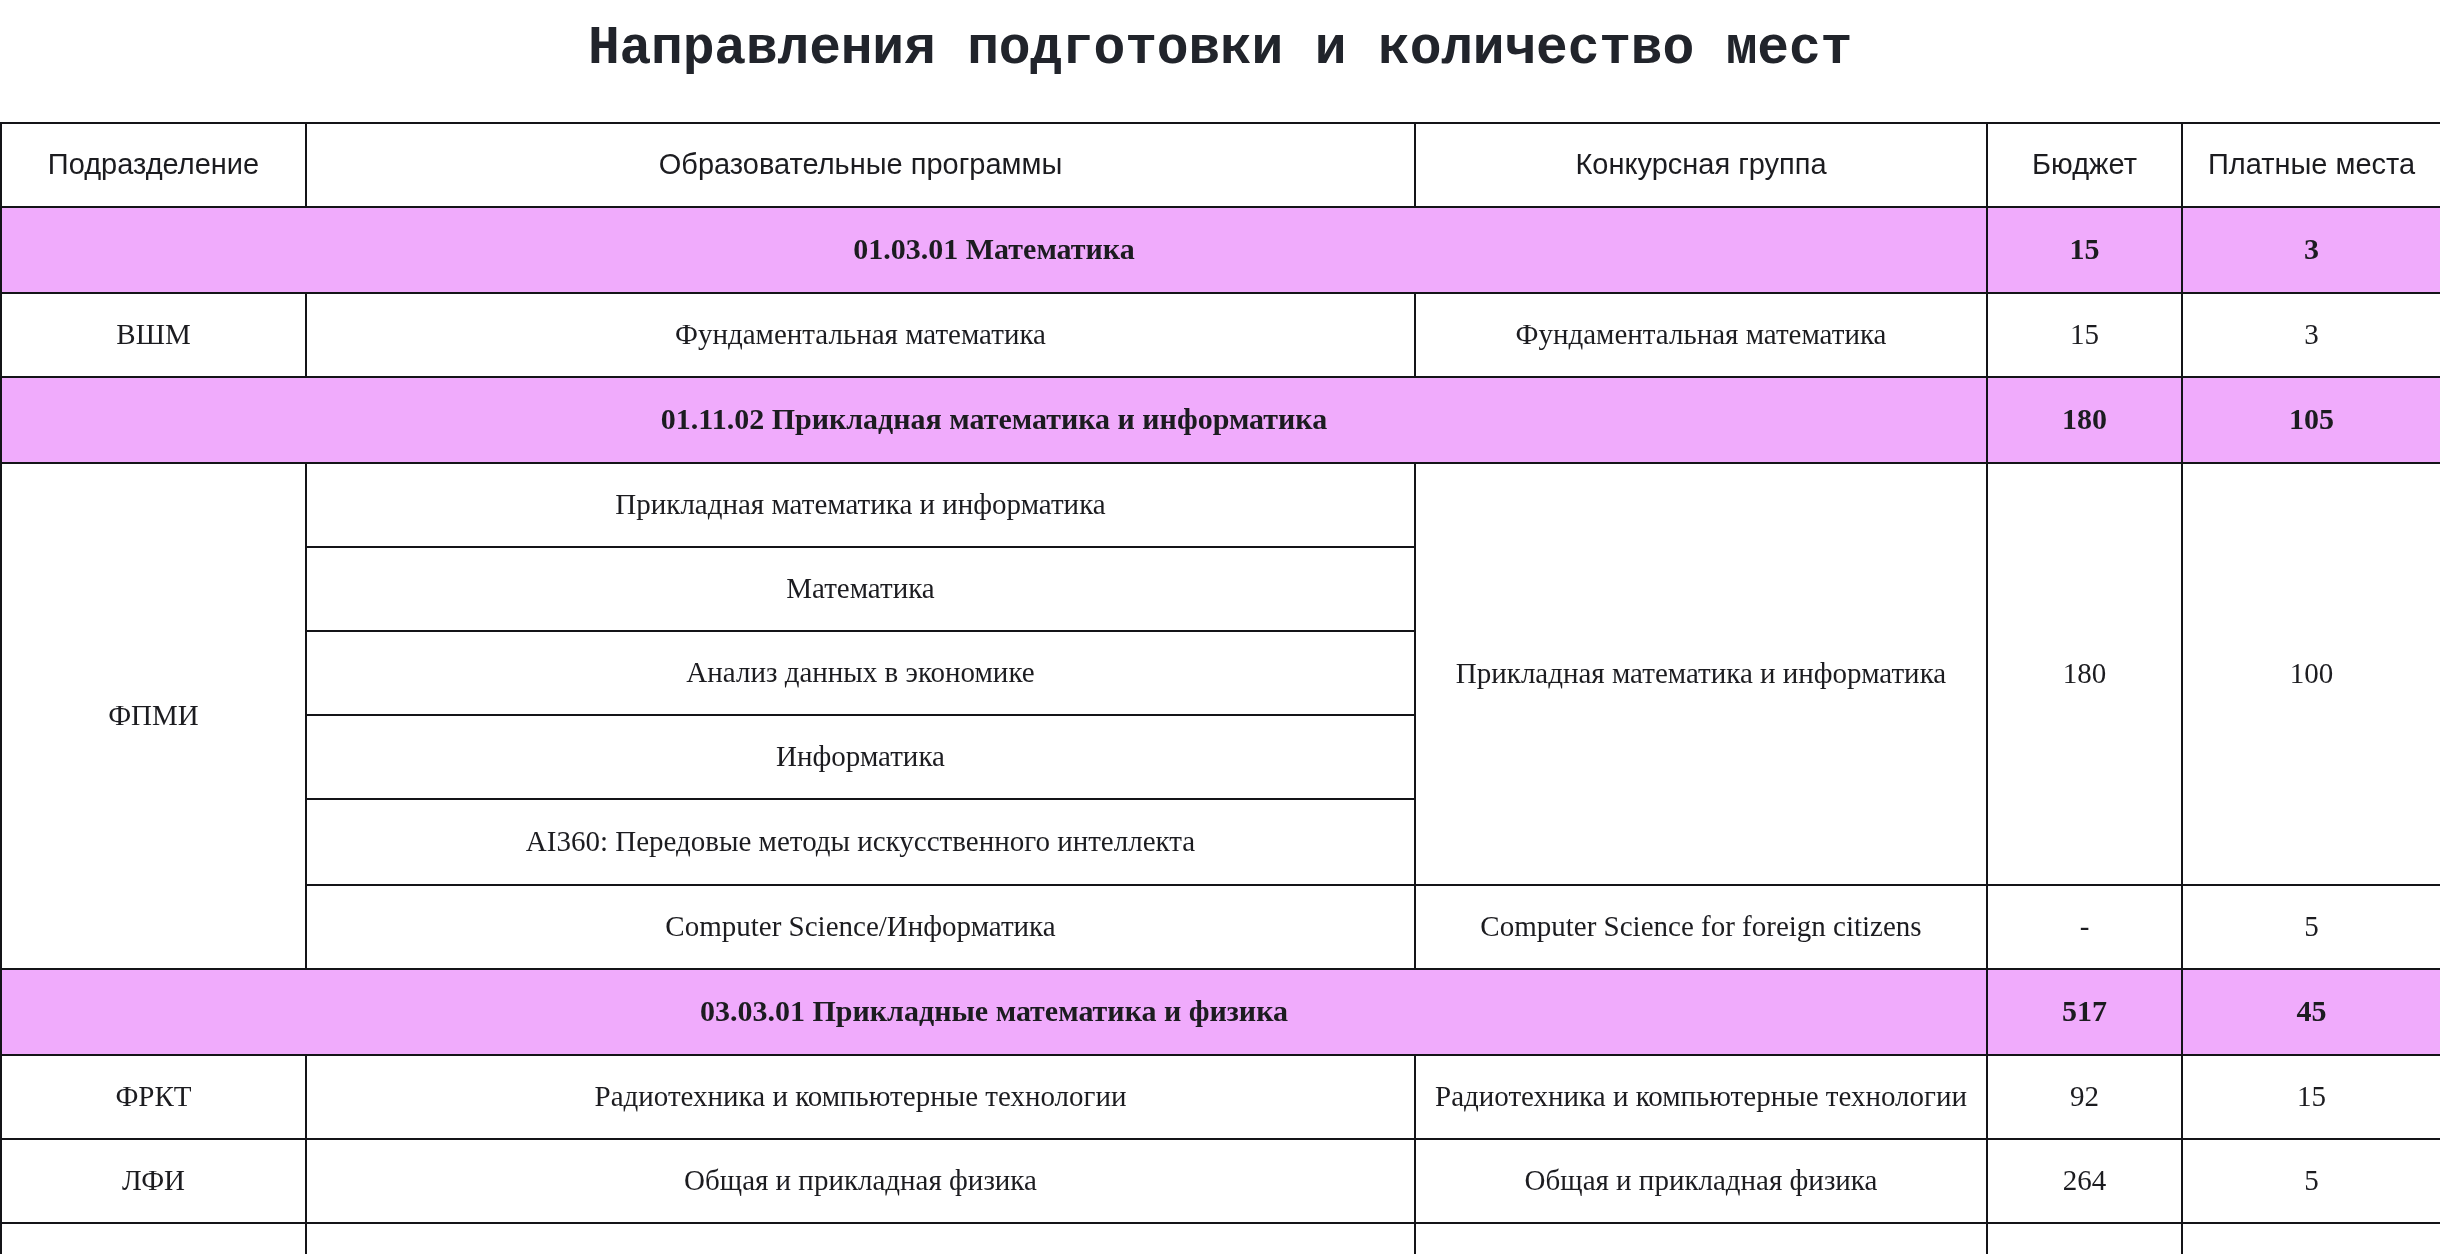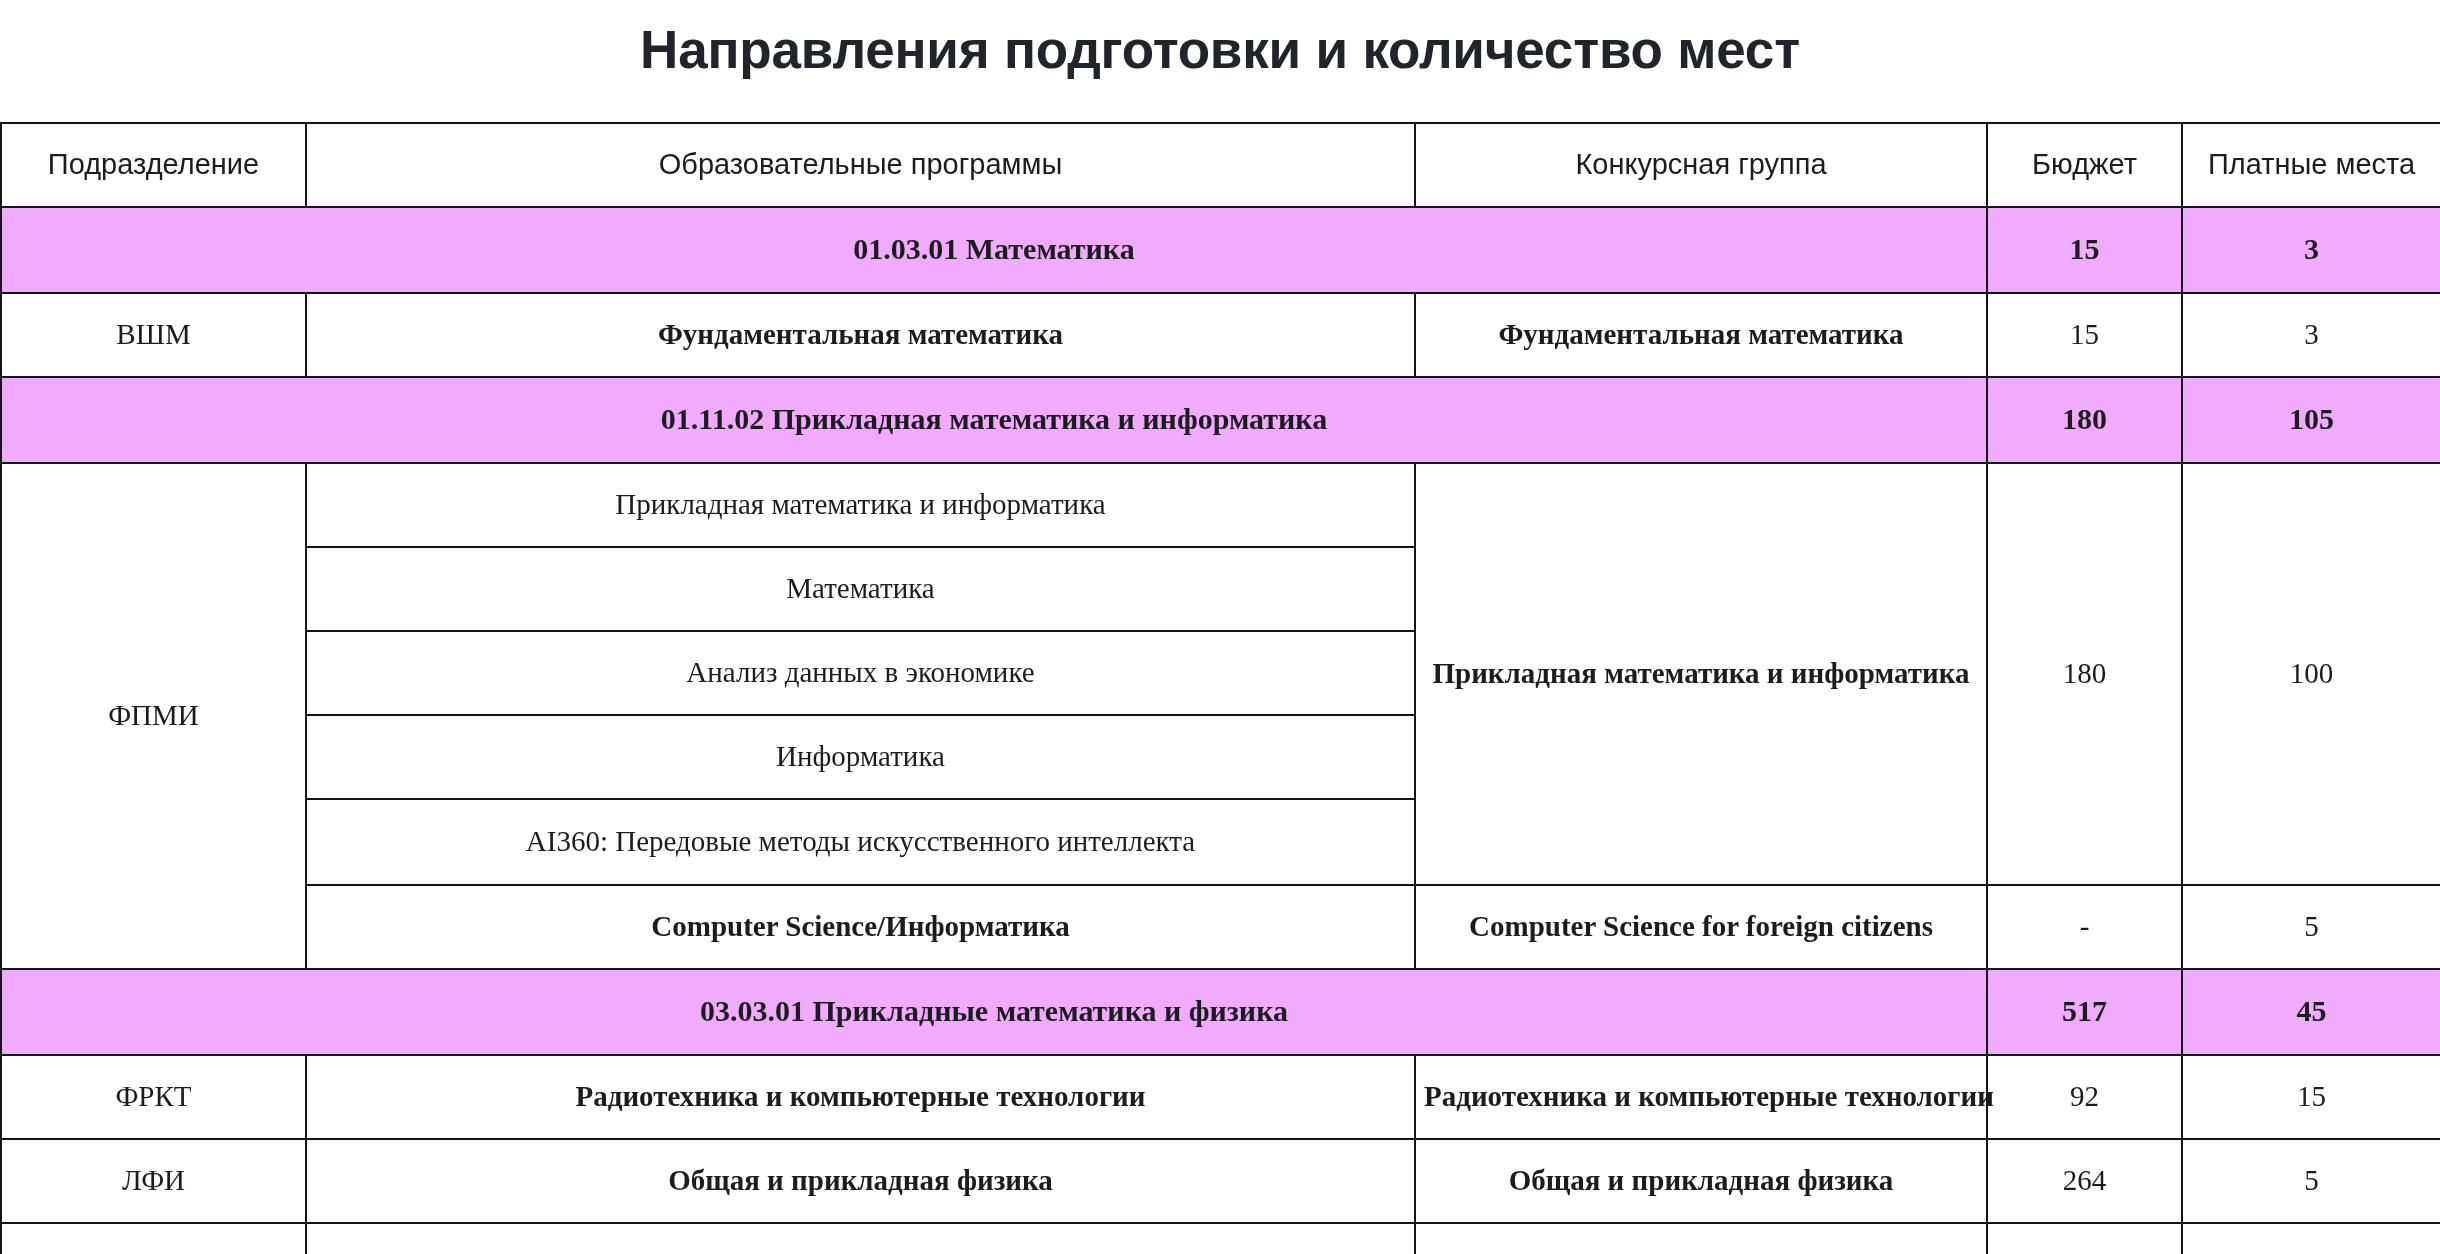--- a/index.html
+++ b/index.html
@@ -19,21 +19,21 @@
   .page {
     position: relative;
     width: 2440px;
     height: 1254px;
     box-sizing: border-box;
   }
 
   
   .page-title {
     text-align: center;
-    font-family: Liberation Sans, sans-serif;
+    font-family: Liberation Mono, monospace;
     font-weight: bold;
     font-size: 53px;
     line-height: 1.05;
     color: #21242b;
     letter-spacing: -0.2px;
     padding-top: 22px;
     margin: 0 0 44px 0;
     white-space: nowrap;
   }
 
@@ -78,21 +78,21 @@
     background: #f0abfc;
     height: 84px;
     font-weight: bold;
     font-size: 30px;
   }
   tr.section td.sec-title { padding-right: 0; }
 
   
   tr.data td { height: 82px; }
   tr.data td.cell-prog,
-  tr.data td.cell-group { padding: 0 8px; font-weight: bold; }
+  tr.data td.cell-group { padding: 0 8px; }
 
   .nowrapcell { white-space: nowrap; }
 
   
   .subcell {
     border-bottom: 2px solid #141418;
     height: 84px;
     display: flex;
     align-items: center;
     justify-content: center;

